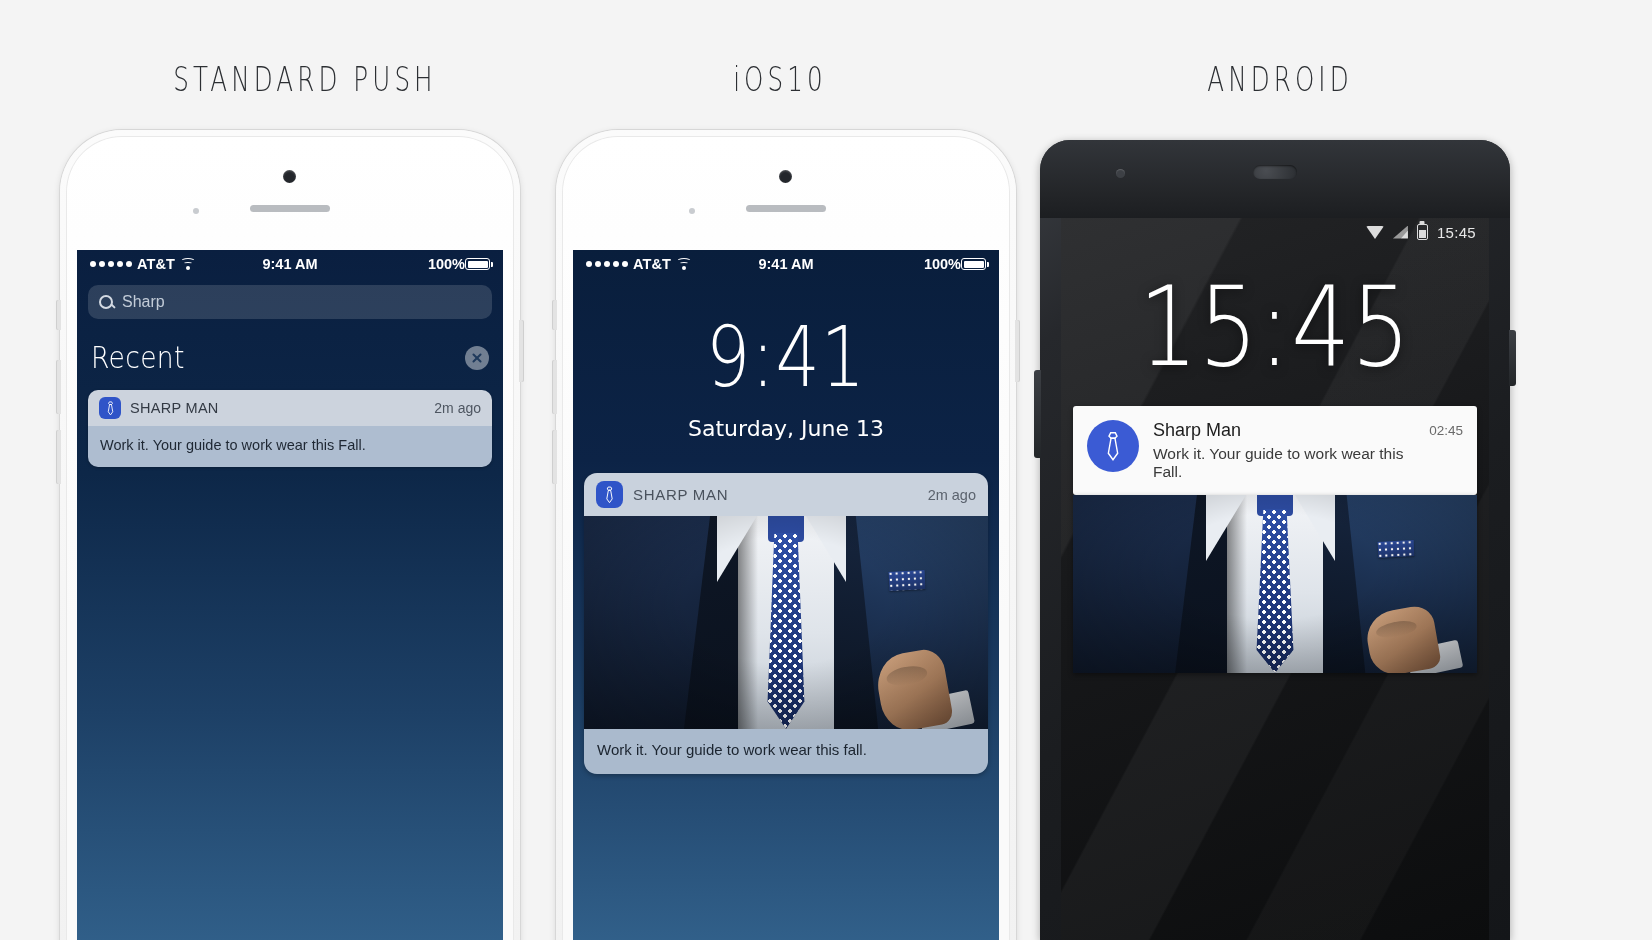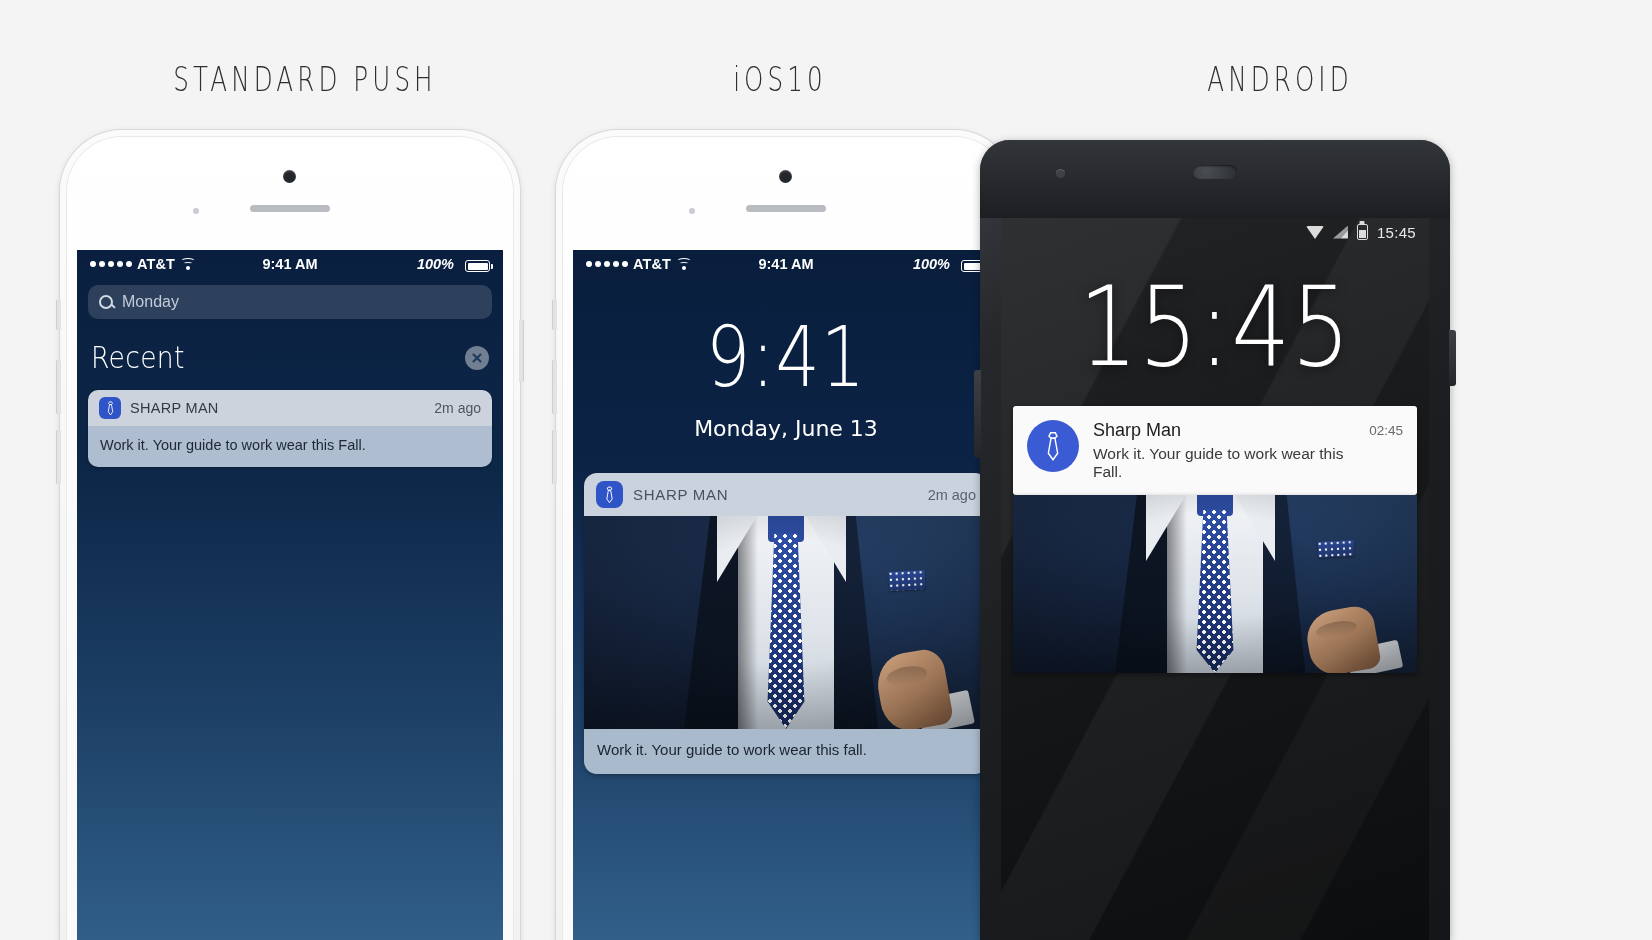--- a/index.html
+++ b/index.html
@@ -77,21 +77,21 @@
     display:flex; align-items:center; padding:0 13px;
   }
   .ios-status .left { display:flex; align-items:center; gap:5px; }
   .dots { display:flex; gap:3px; align-items:center; }
   .dots i { width:6px; height:6px; border-radius:50%; background:#fff; display:block; }
   .ios-status .carrier { letter-spacing:0.1px; }
   .ios-status .center {
     position:absolute; left:0; right:0; text-align:center; pointer-events:none;
   }
   .ios-status .right {
-    margin-left:auto; display:flex; align-items:flex-end; gap:11px;font-style:italic;
+    margin-left:auto; display:flex; align-items:center; gap:0;
   }
   .batt {
     width:25px; height:12px; border:1.5px solid #fff; border-radius:3px;
     position:relative; padding:1.5px;
   }
   .batt::after {
     content:""; position:absolute; right:-4px; top:3px;
     width:2px; height:5px; background:#fff; border-radius:0 1px 1px 0;
   }
   .batt b { display:block; width:100%; height:100%; background:#fff; border-radius:1px; }
@@ -442,21 +442,21 @@
         <div class="right">
           <span>100%</span>
           <span class="batt">
               <b></b>
             </span>
         </div>
       </div>
 
       <div class="search-bar">
         <span class="mag"></span>
-        <span class="ph">Monday</span>
+        <span class="ph">Sharp</span>
       </div>
 
       <div class="recent-row">
         <div class="recent-title">Recent</div>
         <div class="x-btn"></div>
       </div>
 
       <div class="push-card">
         <div class="push-head">
           <span class="appicon-sq">
@@ -508,21 +508,21 @@
         <div class="center">9:41 AM</div>
         <div class="right">
           <span>100%</span>
           <span class="batt">
               <b></b>
             </span>
         </div>
       </div>
 
       <div class="lock-clock">9:41</div>
-      <div class="lock-date">Monday, June 13</div>
+      <div class="lock-date">Saturday, June 13</div>
 
       <div class="ios10-card">
         <div class="ios10-head">
           <span class="appicon-sq" style="width:27px;height:27px;border-radius:8px;">
             <svg class="tie-svg" width="15" height="18" viewBox="0 0 20 24" fill="none" stroke="#ffffff" stroke-width="1.3">
               <path d="M8.2 1.4h3.6l1.3 2.6-1.6 1.6h-3L6.9 4z"></path>
               <path d="M8.5 5.6h3l2.1 11.6-3.6 5-3.6-5z"></path>
             </svg>
           </span>
           <span class="app">SHARP MAN</span>
@@ -547,21 +547,21 @@
           <div class="vig"></div>
         </div>
 
         <div class="ios10-caption">Work it. Your guide to work wear this fall.</div>
       </div>
 
     </div>
   </div>
 </div>
 
-<div class="phone android" style="left:980px; top:140px;">
+<div class="phone android" style="left:1040px; top:140px;">
   <div class="body"></div>
   <div class="topbar"></div>
   <div class="a-speaker"></div>
   <div class="a-cam"></div>
   <div class="btn-left"></div>
   <div class="btn-r1"></div>
 
   <div class="a-screen">
     <div class="a-wall"></div>
 

